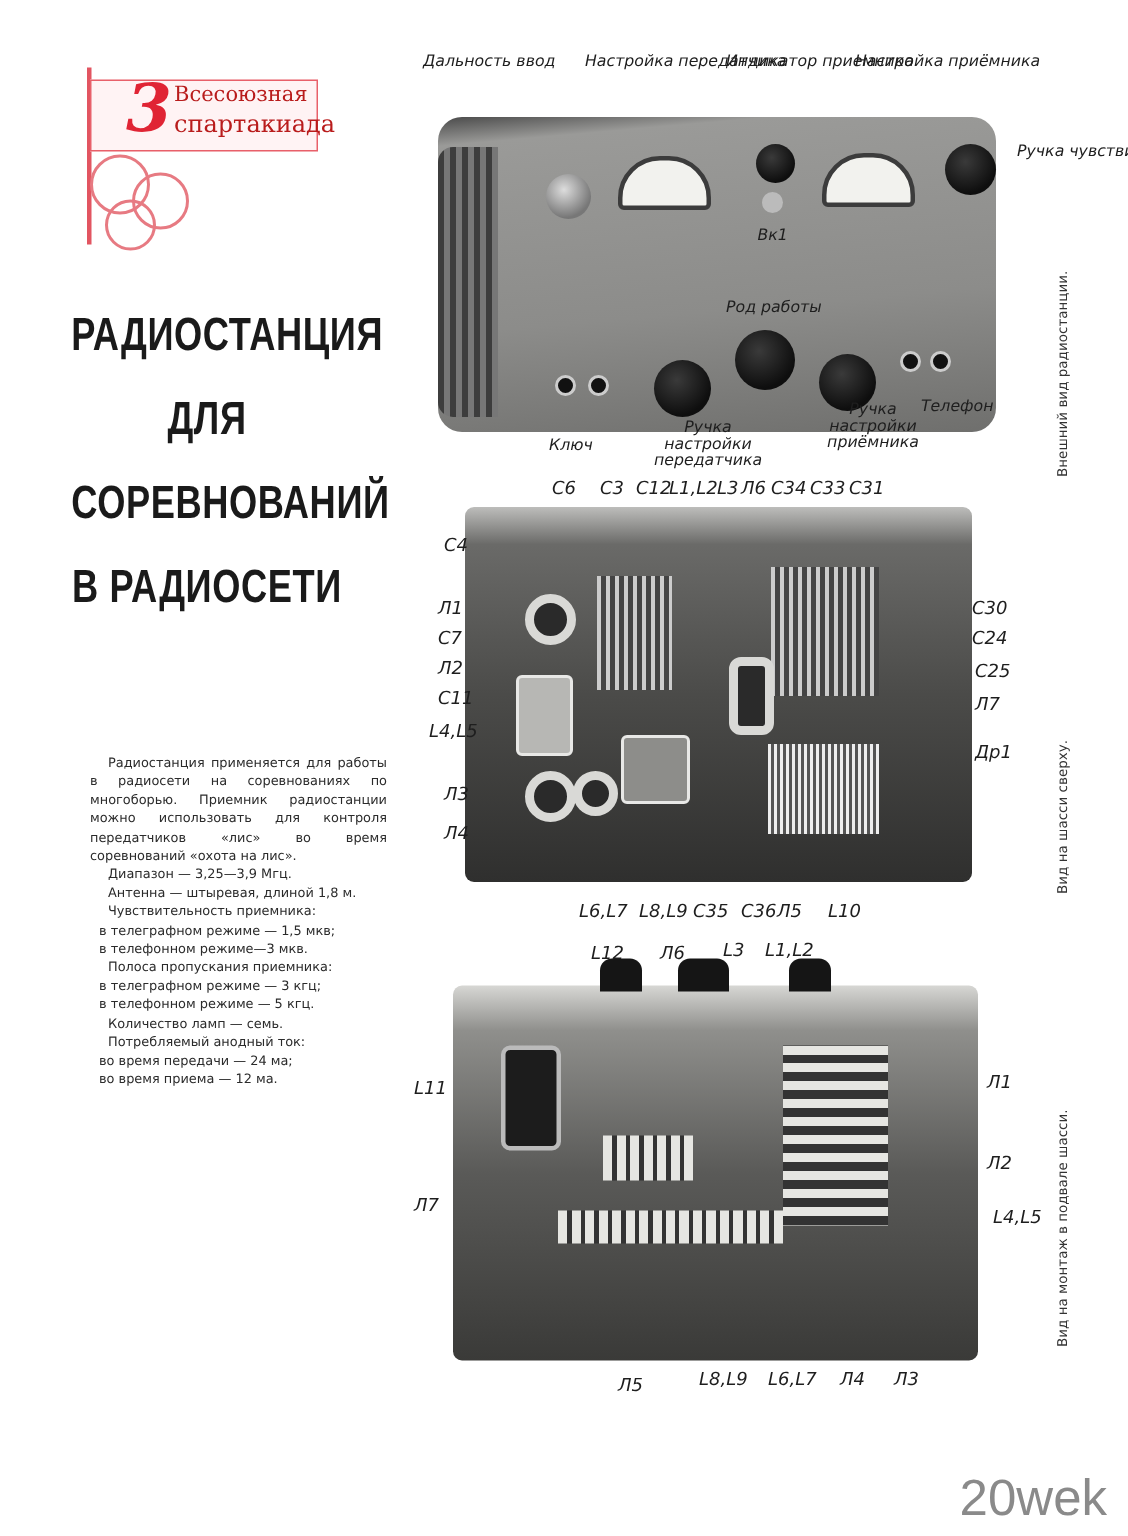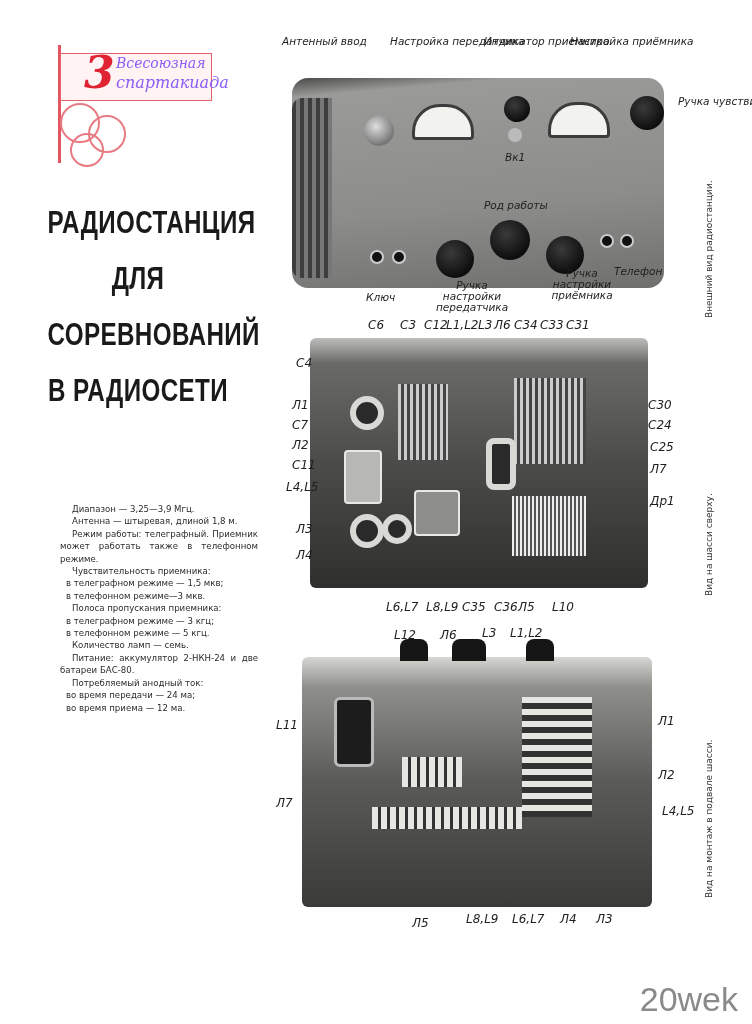--- a/index.html
+++ b/index.html
@@ -7,21 +7,21 @@
          font-family:"DejaVu Sans", sans-serif; color:#1a1a1a; }
   .abs { position:absolute; }
 
   
   .logo { left:40px; top:45px; width:170px; height:120px; }
   .logo .flag { position:absolute; left:20px; top:8px; width:150px; height:46px;
                 border:1px solid #e8606a; background:#fff3f4; }
   .logo .pole { position:absolute; left:18px; top:0; width:3px; height:118px; background:#e25561; }
   .logo .num { position:absolute; left:44px; top:6px; font-family:"DejaVu Serif", serif; font-style:italic;
                font-size:44px; font-weight:bold; color:#e02434; line-height:44px; }
-  .logo .t1, .logo .t2 { position:absolute; font-family:"DejaVu Serif", serif; font-style:italic; color:#8b5cf6; }
+  .logo .t1, .logo .t2 { position:absolute; font-family:"DejaVu Serif", serif; color:#b91c1c; }
   .logo .t1 { left:76px; top:10px; font-size:14px; }
   .logo .t2 { left:76px; top:28px; font-size:16px; }
   .ring { position:absolute; border:2px solid #e77a82; border-radius:50%; }
 
   
   .title { left:22px; top:195px; width:232px; text-align:center; font-family:"Liberation Sans", sans-serif;
            font-weight:bold; font-size:31px; line-height:56px; letter-spacing:0.5px; transform:scaleX(0.78);
            transform-origin:center top; }
   .title div { white-space:nowrap; }
 
@@ -81,31 +81,30 @@
 </div>
 
 <div class="abs title">
   <div>РАДИОСТАНЦИЯ</div>
   <div>ДЛЯ</div>
   <div>СОРЕВНОВАНИЙ</div>
   <div>В РАДИОСЕТИ</div>
 </div>
 
 <div class="abs body">
+  <p class="ind">Радиостанция применяется для работы в радиосети на соревнованиях по многоборью. Приемник радиостанции можно использовать для контроля передатчиков «лис» во время соревнований «охота на лис».</p>
   <p class="ind">Диапазон — 3,25—3,9 Мгц.</p>
   <p class="ind">Антенна — штыревая, длиной 1,8 м.</p>
-  <p class="ind">Режим работы: телеграфный. Приемник может работать также в телефонном режиме.</p>
   <p class="ind">Чувствительность приемника:</p>
   <p class="sub">в телеграфном режиме — 1,5 мкв;</p>
   <p class="sub">в телефонном режиме—3 мкв.</p>
   <p class="ind">Полоса пропускания приемника:</p>
   <p class="sub">в телеграфном режиме — 3 кгц;</p>
   <p class="sub">в телефонном режиме — 5 кгц.</p>
   <p class="ind">Количество ламп — семь.</p>
-  <p class="ind">Питание: аккумулятор 2-НКН-24 и две батареи БАС-80.</p>
   <p class="ind">Потребляемый анодный ток:</p>
   <p class="sub">во время передачи — 24 ма;</p>
   <p class="sub">во время приема — 12 ма.</p>
 </div>
 
 <div class="abs p1">
   <div class="side"></div>
   <div class="knob" style="left:72px;top:38px;width:30px;height:30px;background:radial-gradient(circle at 40% 35%,#ddd,#777 70%);"></div>
   <div class="dial" style="left:120px;top:26px;"></div>
   <div class="knob" style="left:212px;top:18px;width:26px;height:26px;"></div>
@@ -114,21 +113,21 @@
   <div class="knob" style="left:338px;top:18px;width:34px;height:34px;"></div>
   <div class="knob" style="left:198px;top:142px;width:40px;height:40px;"></div>
   <div class="knob" style="left:144px;top:162px;width:38px;height:38px;"></div>
   <div class="knob" style="left:254px;top:158px;width:38px;height:38px;"></div>
   <div class="jack" style="left:78px;top:172px;"></div>
   <div class="jack" style="left:100px;top:172px;"></div>
   <div class="jack" style="left:308px;top:156px;"></div>
   <div class="jack" style="left:328px;top:156px;"></div>
 </div>
 
-<div class="lbl" style="left:282px;top:36px;">Антенный ввод</div>
+<div class="lbl" style="left:282px;top:36px;">Дальность ввод</div>
 <div class="lbl" style="left:390px;top:36px;">Настройка передатчика</div>
 <div class="lbl" style="left:484px;top:36px;">Индикатор приемника</div>
 <div class="lbl" style="left:570px;top:36px;">Настройка приёмника</div>
 <div class="lbl" style="left:678px;top:96px;">Ручка чувствит.</div>
 <div class="lbl" style="left:505px;top:152px;">Вк1</div>
 <div class="lbl" style="left:484px;top:200px;">Род работы</div>
 <div class="lbl" style="left:366px;top:292px;">Ключ</div>
 <div class="lbl" style="left:436px;top:280px;width:72px;white-space:normal;">Ручка настройки передатчика</div>
 <div class="lbl" style="left:546px;top:268px;width:72px;white-space:normal;">Ручка настройки приёмника</div>
 <div class="lbl" style="left:614px;top:266px;">Телефон</div>

